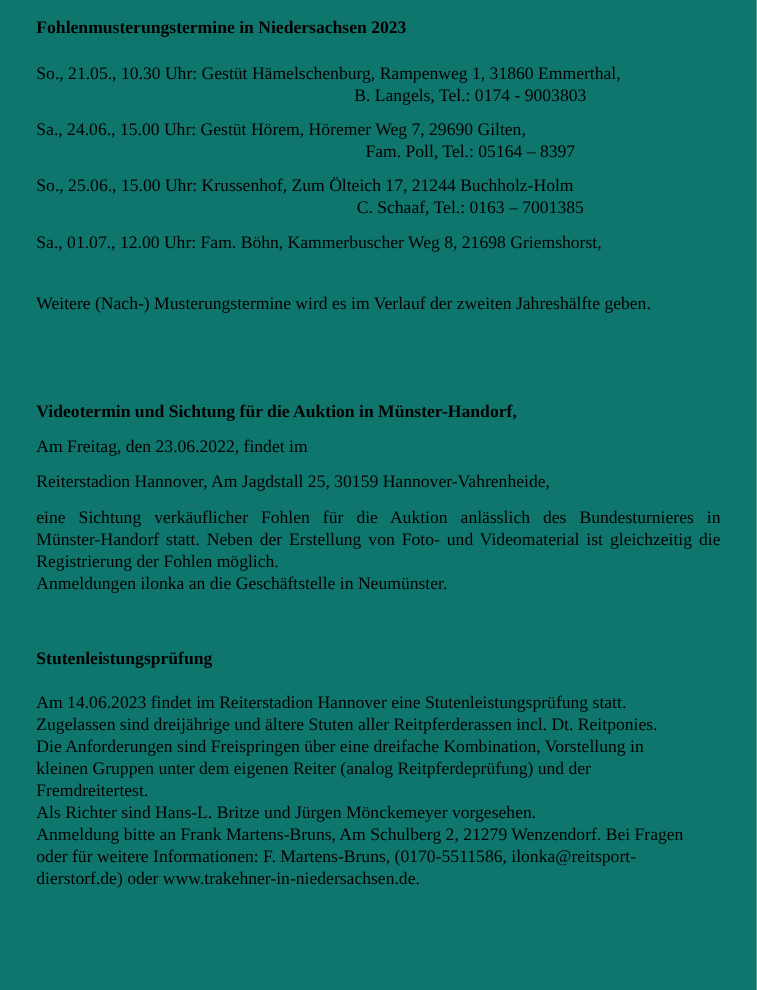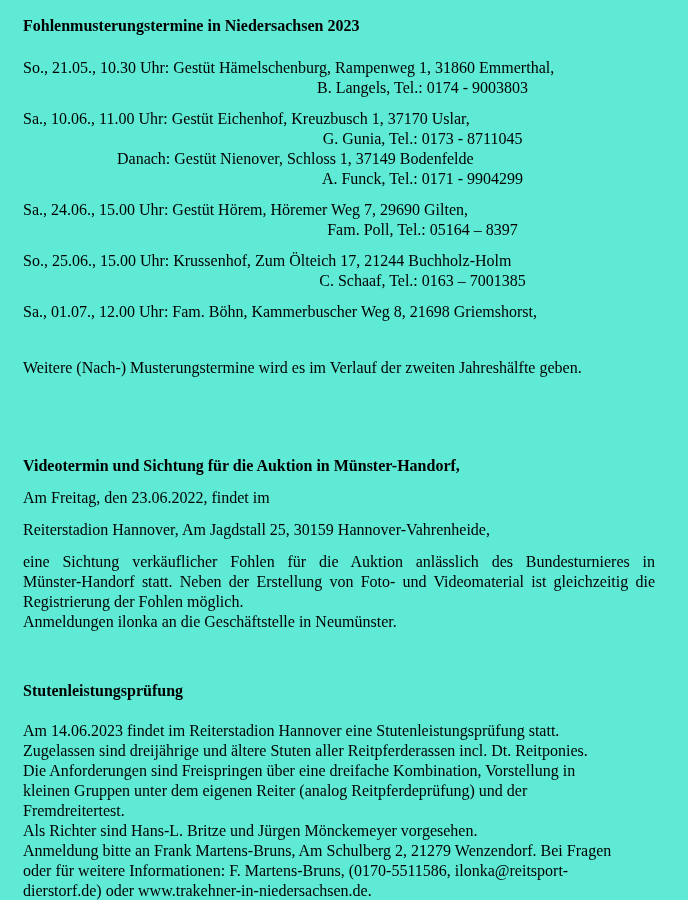--- a/index.html
+++ b/index.html
@@ -12,22 +12,22 @@
     height: 900px;
     overflow: hidden;
     font-family: "Liberation Serif", "DejaVu Serif", serif;
     font-size: 16px;
     color: #000000;
   }
   .page {
     box-sizing: border-box;
     width: 688px;
     height: 900px;
-    padding: 16px 33px 0 23px;
-    background: #5eead4;
+    padding: 16px 33px 0 33px;
+    background: #0f766e;
   }
   .line {
     line-height: 20px;
     white-space: pre-wrap;
   }
   .heading {
     font-weight: bold;
   }
   
   .l1 { padding-left: 94px; }   
@@ -50,26 +50,20 @@
 
 <div class="page">
 
   <div class="line heading">Fohlenmusterungstermine in Niedersachsen 2023</div>
 
   <div class="entry-first">
     <div class="line">So., 21.05., 10.30 Uhr: Gestüt Hämelschenburg, Rampenweg 1, 31860 Emmerthal,</div>
     <div class="line l2">B. Langels, Tel.: 0174 - 9003803</div>
   </div>
 
-  <div class="entry">
-    <div class="line">Sa., 10.06., 11.00 Uhr: Gestüt Eichenhof, Kreuzbusch 1, 37170 Uslar,</div>
-    <div class="line l2">G. Gunia, Tel.: 0173 - 8711045</div>
-    <div class="line l1">Danach: Gestüt Nienover, Schloss 1, 37149 Bodenfelde</div>
-    <div class="line l2">A. Funck, Tel.: 0171 - 9904299</div>
-  </div>
 
   <div class="entry">
     <div class="line">Sa., 24.06., 15.00 Uhr: Gestüt Hörem, Höremer Weg 7, 29690 Gilten,</div>
     <div class="line l2">Fam. Poll, Tel.: 05164 – 8397</div>
   </div>
 
   <div class="entry">
     <div class="line">So., 25.06., 15.00 Uhr: Krussenhof, Zum Ölteich 17, 21244 Buchholz-Holm</div>
     <div class="line l2">C. Schaaf, Tel.: 0163 – 7001385</div>
   </div>

